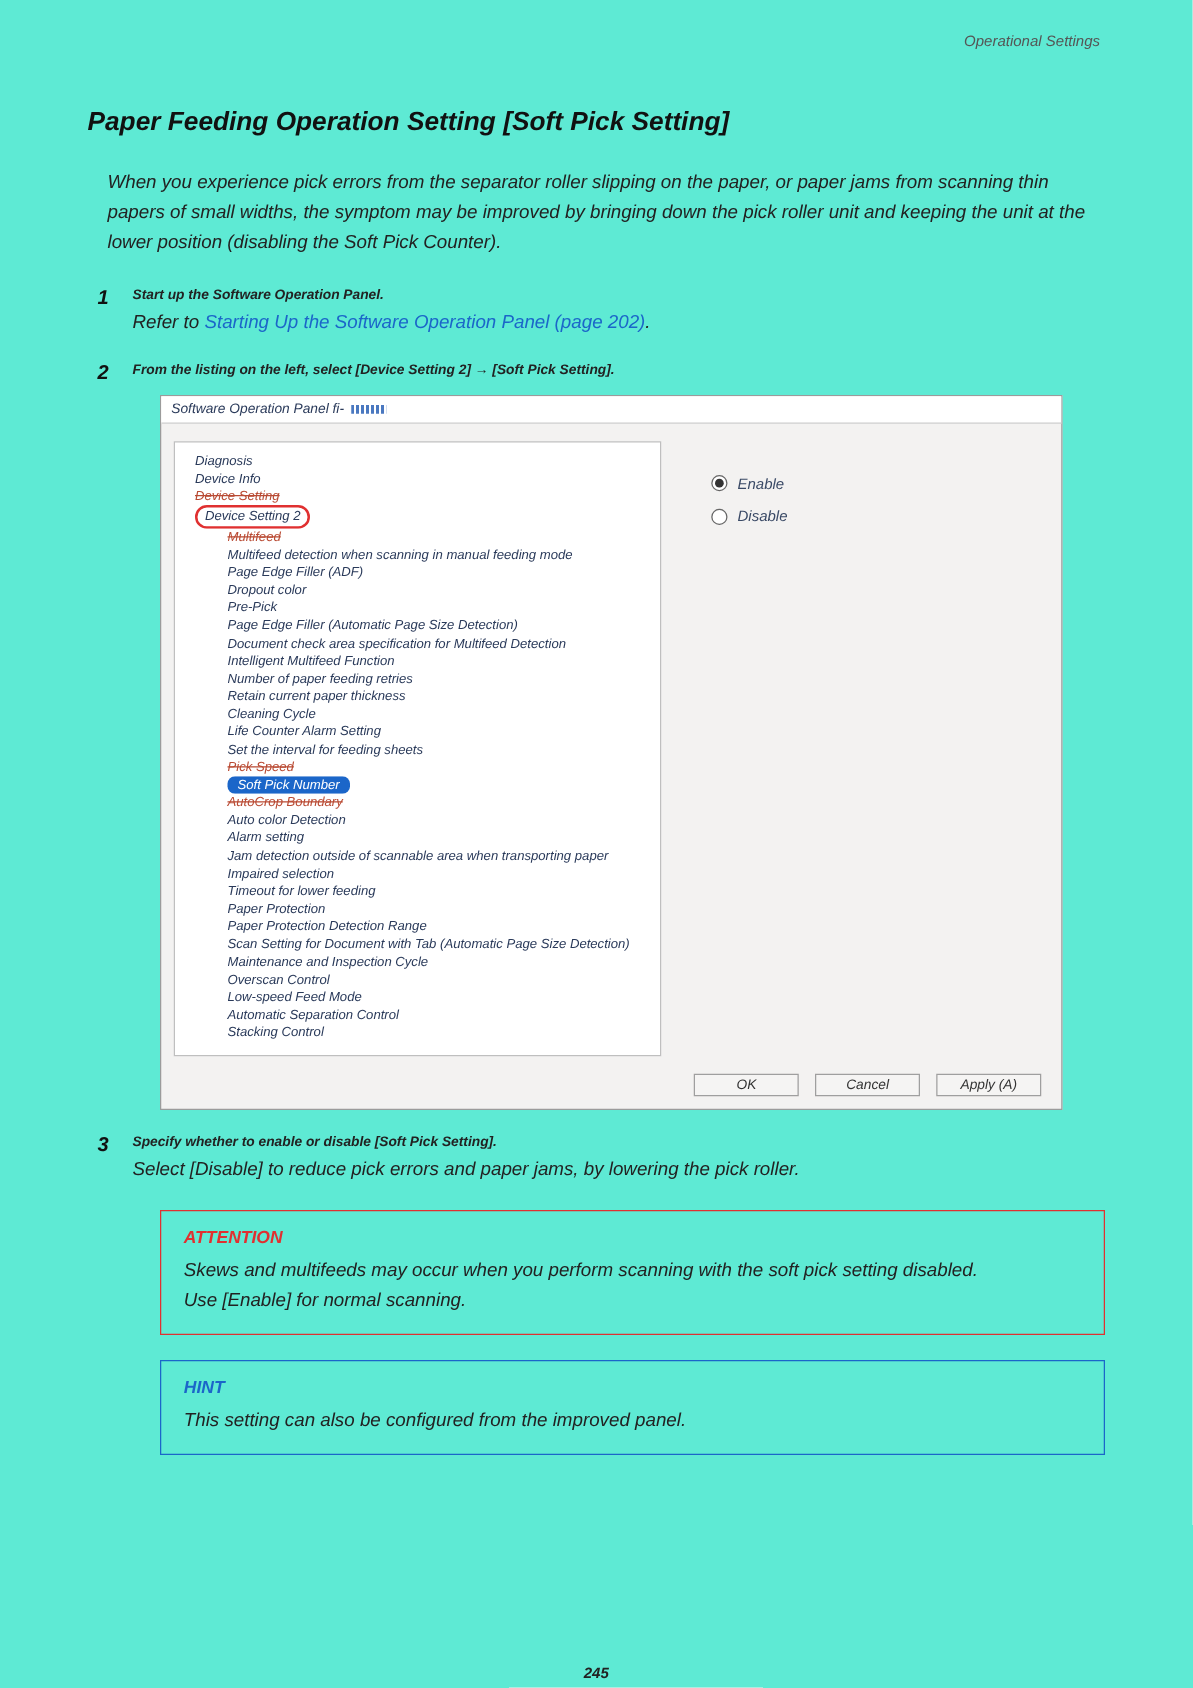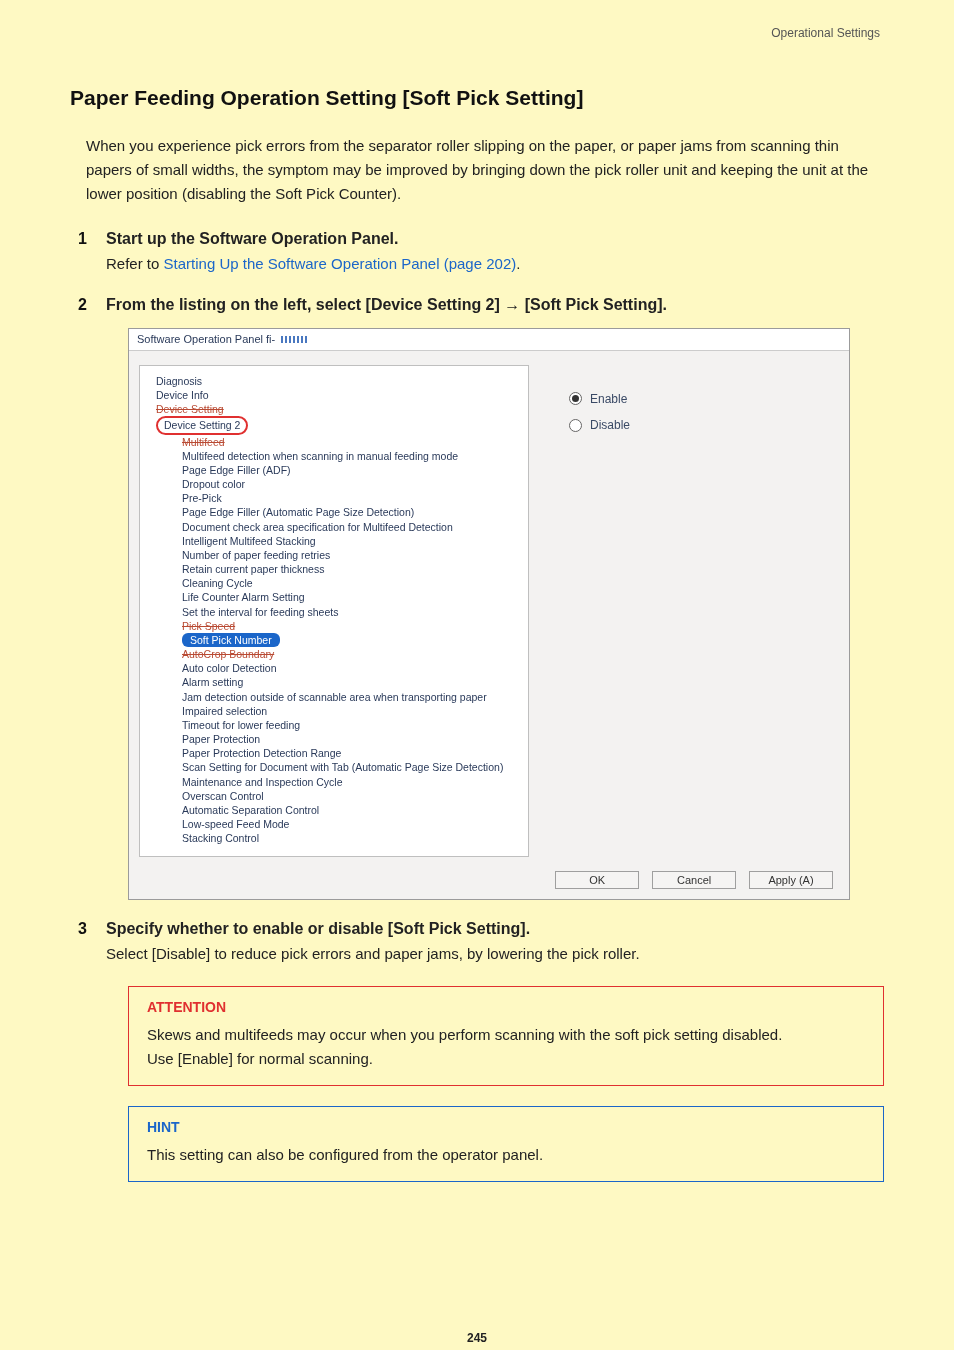--- a/index.html
+++ b/index.html
@@ -6,24 +6,25 @@
     margin: 0;
     padding: 0;
     background: #ececec;
     font-family: "Segoe UI", Arial, sans-serif;
     color: #222;
   }
   .page {
     width: 954px;
     min-height: 1350px;
     box-sizing: border-box;
-    background: #fef9c3;
+    background: #5eead4;
     margin: 0 auto;
     padding: 20px 70px 40px 70px;
     position: relative;
+    font-style: italic;
   }
   .top-label {
     text-align: right;
     font-size: 12px;
     color: #555;
     margin-top: 6px;
     margin-bottom: 46px;
     padding-right: 4px;
   }
   h1.section-heading {
@@ -50,21 +51,21 @@
   ol.steps > li .step-num {
     position: absolute;
     left: 0;
     top: 0;
     font-weight: 700;
     font-size: 16px;
     color: #111;
   }
   .step-title {
     font-weight: 700;
-    font-size: 16px;
+    font-size: 11px;
     margin-bottom: 4px;
   }
   .step-body {
     font-size: 15px;
     line-height: 1.6;
   }
   a.text-link, .text-link {
     color: #1b66c9;
     text-decoration: none;
   }
@@ -214,41 +215,41 @@
             <div class="tree-item l0">Device Info</div>
             <div class="tree-item l0"><span class="tree-strike">Device Setting</span></div>
             <div class="tree-item l0"><span class="tree-oval">Device Setting 2</span></div>
             <div class="tree-item l1"><span class="tree-strike">Multifeed</span></div>
             <div class="tree-item l1">Multifeed detection when scanning in manual feeding mode</div>
             <div class="tree-item l1">Page Edge Filler (ADF)</div>
             <div class="tree-item l1">Dropout color</div>
             <div class="tree-item l1">Pre-Pick</div>
             <div class="tree-item l1">Page Edge Filler (Automatic Page Size Detection)</div>
             <div class="tree-item l1">Document check area specification for Multifeed Detection</div>
-            <div class="tree-item l1">Intelligent Multifeed Stacking</div>
+            <div class="tree-item l1">Intelligent Multifeed Function</div>
             <div class="tree-item l1">Number of paper feeding retries</div>
             <div class="tree-item l1">Retain current paper thickness</div>
             <div class="tree-item l1">Cleaning Cycle</div>
             <div class="tree-item l1">Life Counter Alarm Setting</div>
             <div class="tree-item l1">Set the interval for feeding sheets</div>
             <div class="tree-item l1"><span class="tree-strike">Pick Speed</span></div>
             <div class="tree-item l1"><span class="tree-pill">Soft Pick Number</span></div>
             <div class="tree-item l1"><span class="tree-strike">AutoCrop Boundary</span></div>
             <div class="tree-item l1">Auto color Detection</div>
             <div class="tree-item l1">Alarm setting</div>
             <div class="tree-item l1">Jam detection outside of scannable area when transporting paper</div>
             <div class="tree-item l1">Impaired selection</div>
             <div class="tree-item l1">Timeout for lower feeding</div>
             <div class="tree-item l1">Paper Protection</div>
             <div class="tree-item l1">Paper Protection Detection Range</div>
             <div class="tree-item l1">Scan Setting for Document with Tab (Automatic Page Size Detection)</div>
             <div class="tree-item l1">Maintenance and Inspection Cycle</div>
             <div class="tree-item l1">Overscan Control</div>
+            <div class="tree-item l1">Low-speed Feed Mode</div>
             <div class="tree-item l1">Automatic Separation Control</div>
-            <div class="tree-item l1">Low-speed Feed Mode</div>
             <div class="tree-item l1">Stacking Control</div>
           </div>
           <div class="right-panel">
             <div class="radio-row">
               <span class="radio-dot selected"></span>
               <span>Enable</span>
             </div>
             <div class="radio-row">
               <span class="radio-dot"></span>
               <span>Disable</span>
@@ -271,20 +272,20 @@
       <div class="callout attention">
         <div class="callout-head">ATTENTION</div>
         <div class="callout-body">
           <div>Skews and multifeeds may occur when you perform scanning with the soft pick setting disabled.</div>
           <div>Use [Enable] for normal scanning.</div>
         </div>
       </div>
 
       <div class="callout hint">
         <div class="callout-head">HINT</div>
-        <div class="callout-body">This setting can also be configured from the operator panel.</div>
+        <div class="callout-body">This setting can also be configured from the improved panel.</div>
       </div>
     </li>
 
   </ol>
 
   <div class="page-number">245</div>
 </div>
 
 </body></html>

